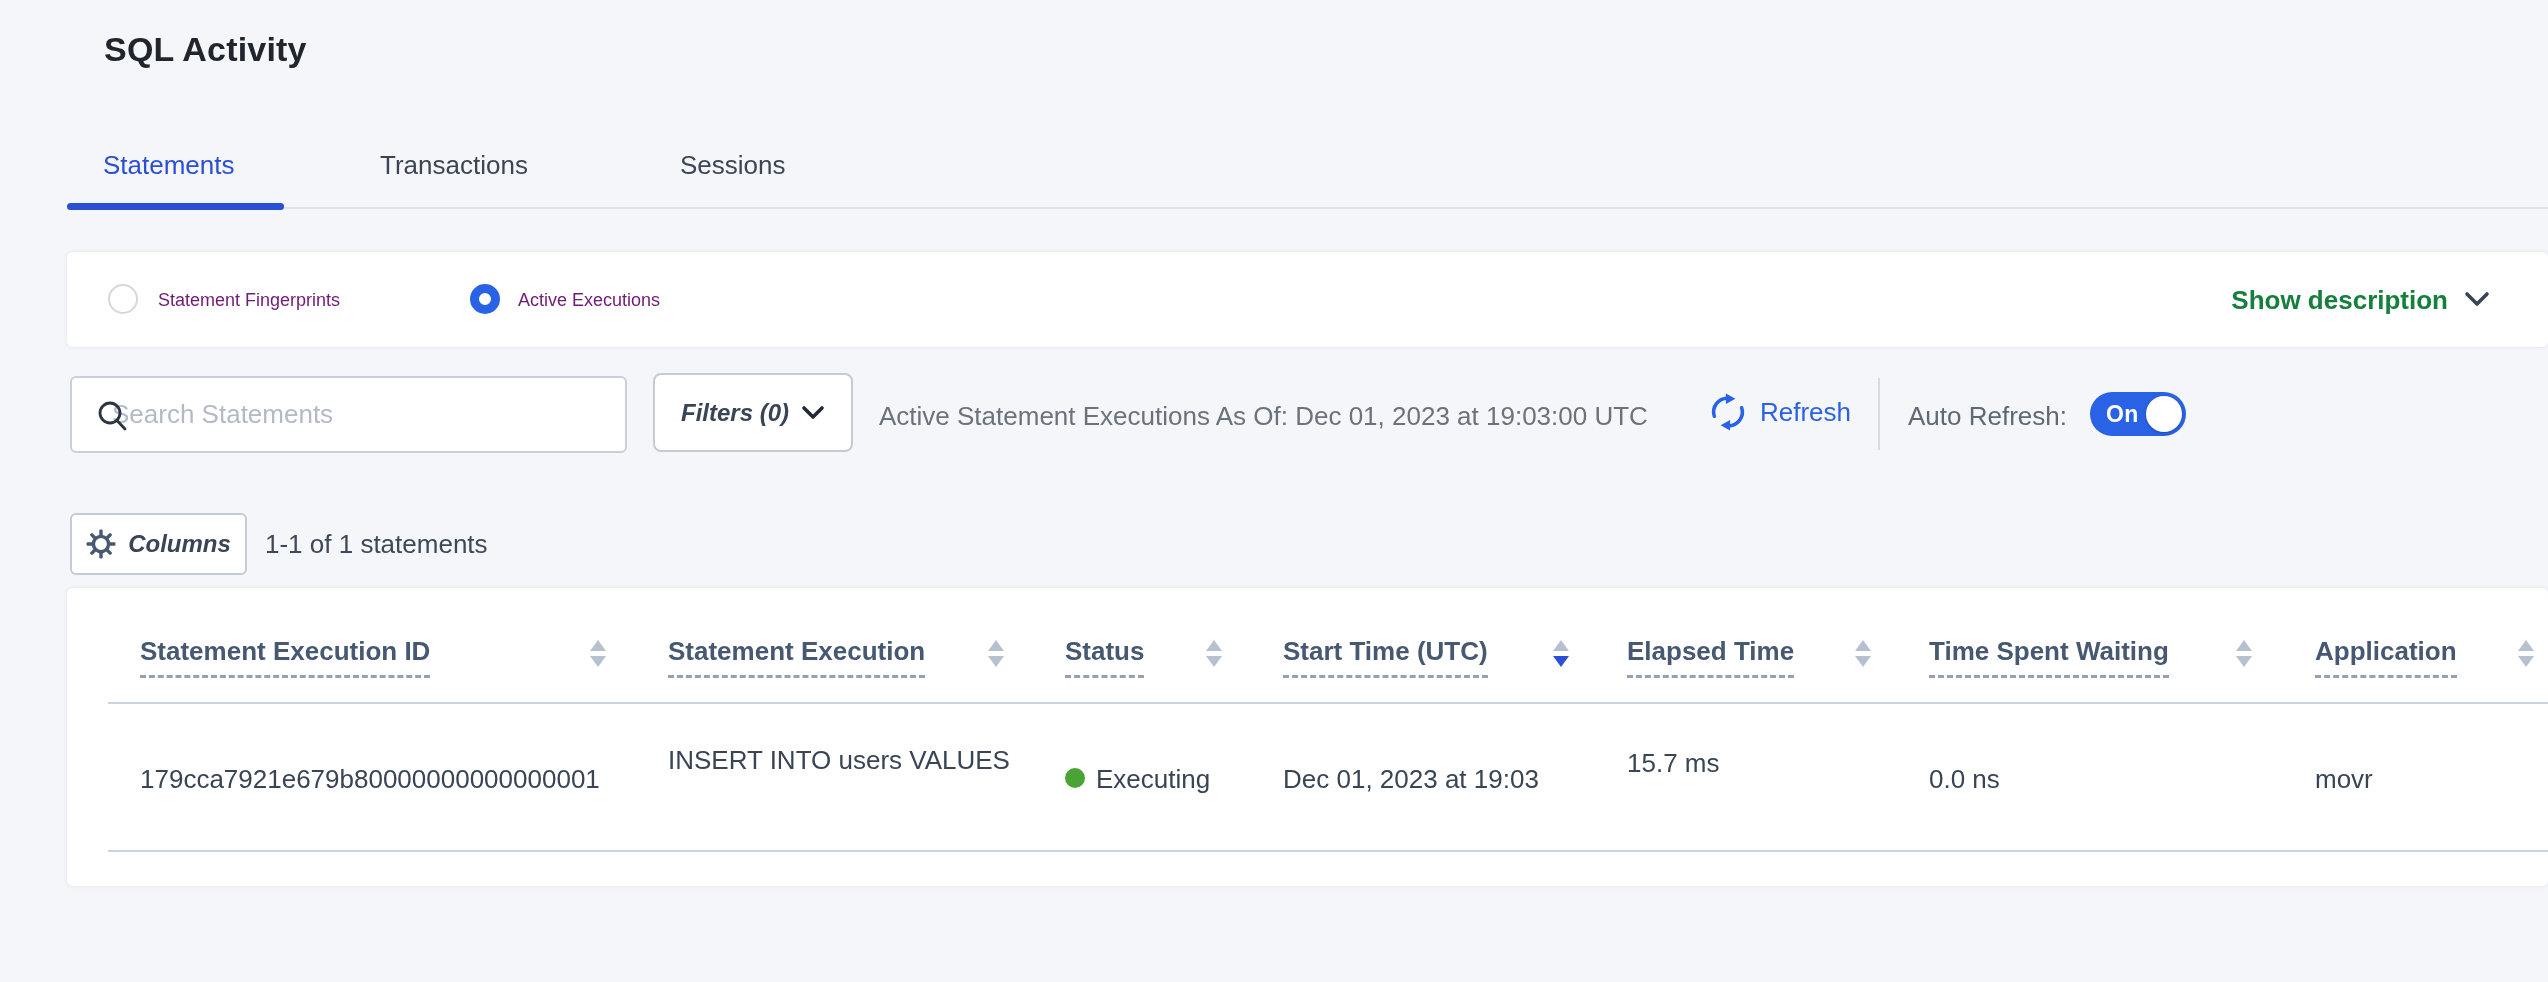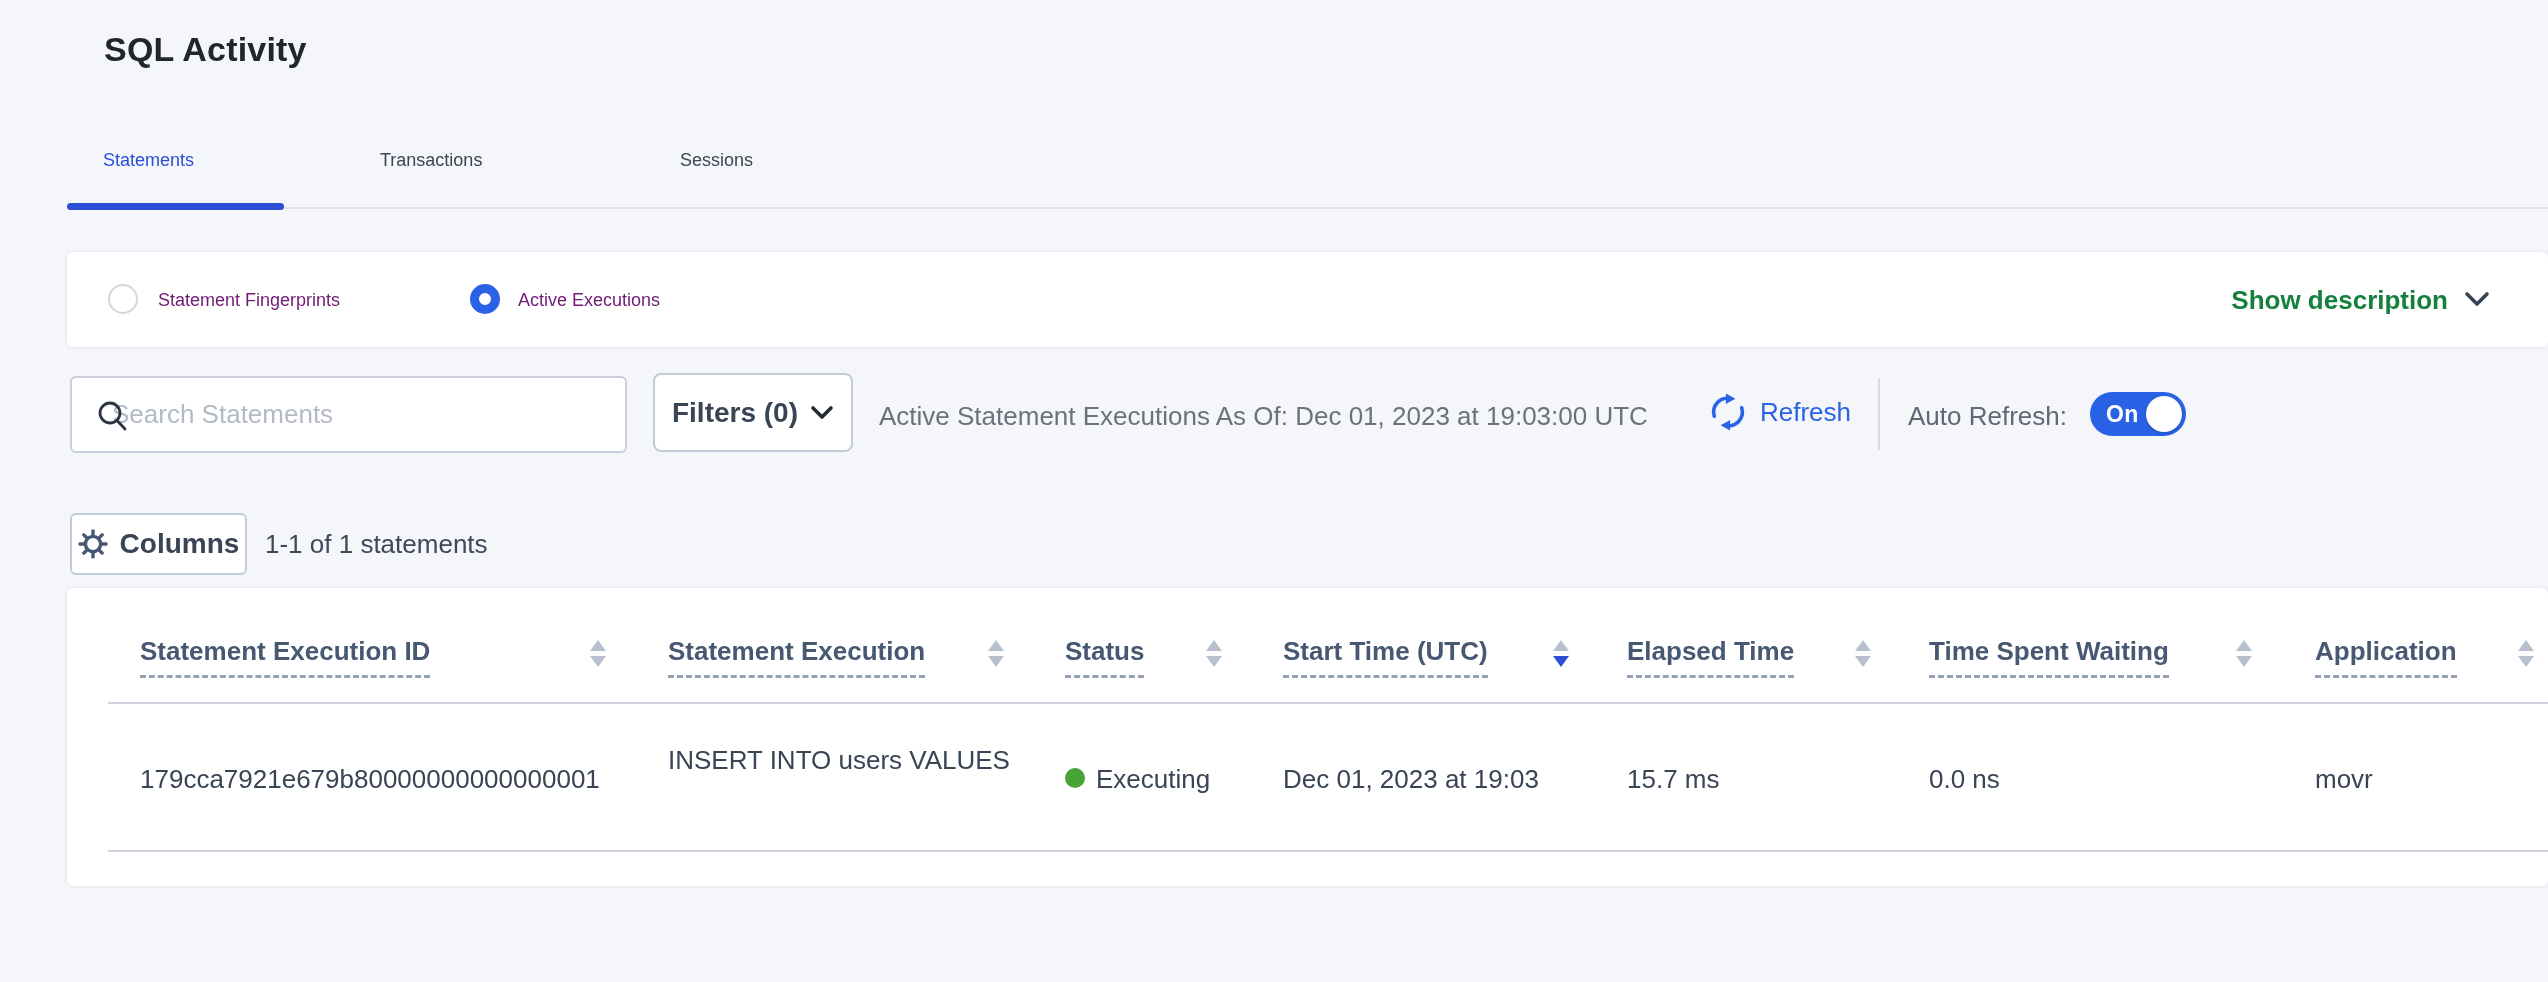--- a/index.html
+++ b/index.html
@@ -14,21 +14,21 @@
   .abs { position: absolute; }
 
   
   .page-title {
     left: 68px; top: 30px;
     font-size: 34px; font-weight: 700; color: #21262e;
     letter-spacing: .2px;
     margin-left: 36px;
   }
   .tab {
-    top: 150px; font-size: 18px; font-weight: 500; color: #3c4554; cursor: pointer;
+    top: 150px; font-size: 26px; font-weight: 500; color: #3c4554; cursor: pointer;
   }
   .tab.active { color: #2b4fd4; }
   .tab-line { left: 67px; right: 0; top: 207px; height: 2px; background: #dfe3eb; }
   .tab-indicator { left: 67px; top: 203px; width: 217px; height: 7px; background: #2b4fd4; border-radius: 4px; }
 
   
   .card {
     background: #ffffff;
     border-radius: 6px;
     box-shadow: 0 0 4px rgba(60,70,90,.10);
@@ -60,21 +60,21 @@
   }
   .search-box input::placeholder { color: #b3bac6; }
   .search-glyph { left: 22px; top: 20px; }
 
   .btn {
     background: #fff; border: 2px solid #c3cad8; border-radius: 8px;
     display: flex; align-items: center; justify-content: center; gap: 12px;
     cursor: pointer;
   }
   .filters-btn { left: 653px; top: 373px; width: 200px; height: 79px; }
-  .btn-label { font-size: 28px; font-weight: 700; color: #394455; }
+  .btn-label { font-size: 24px; font-weight: 700; color: #394455; font-style: italic; }
 
   .asof-text { left: 879px; top: 401px; font-size: 26px; color: #6c727c; }
 
   .refresh-group { left: 1708px; top: 392px; display: flex; align-items: center; gap: 12px; cursor: pointer; }
   .refresh-label { font-size: 26px; color: #2a62e6; }
 
   .v-divider { left: 1878px; top: 378px; width: 2px; height: 72px; background: #d5dae3; }
 
   .autorefresh-label { left: 1908px; top: 401px; font-size: 26px; color: #5f6874; }
   .toggle {
@@ -253,19 +253,19 @@
     <div class="td" style="left:73px; top:176px">179cca7921e679b80000000000000001</div>
 
     <div class="td td-query" style="left:601px">
       <div>INSERT INTO users VALUES</div>
     </div>
 
     <div class="status-dot" style="left:998px; top:180px"></div>
     <div class="td" style="left:1029px; top:176px">Executing</div>
 
     <div class="td" style="left:1216px; top:176px">Dec 01, 2023 at 19:03</div>
-    <div class="td" style="left:1560px; top:176px">15.7 ms</div>
+    <div class="td" style="left:1560px; top:160px">15.7 ms</div>
     <div class="td" style="left:1862px; top:176px">0.0 ns</div>
     <div class="td" style="left:2248px; top:176px">movr</div>
   </div>
 
   <div class="row-sep"></div>
 </div>
 
 </body></html>

